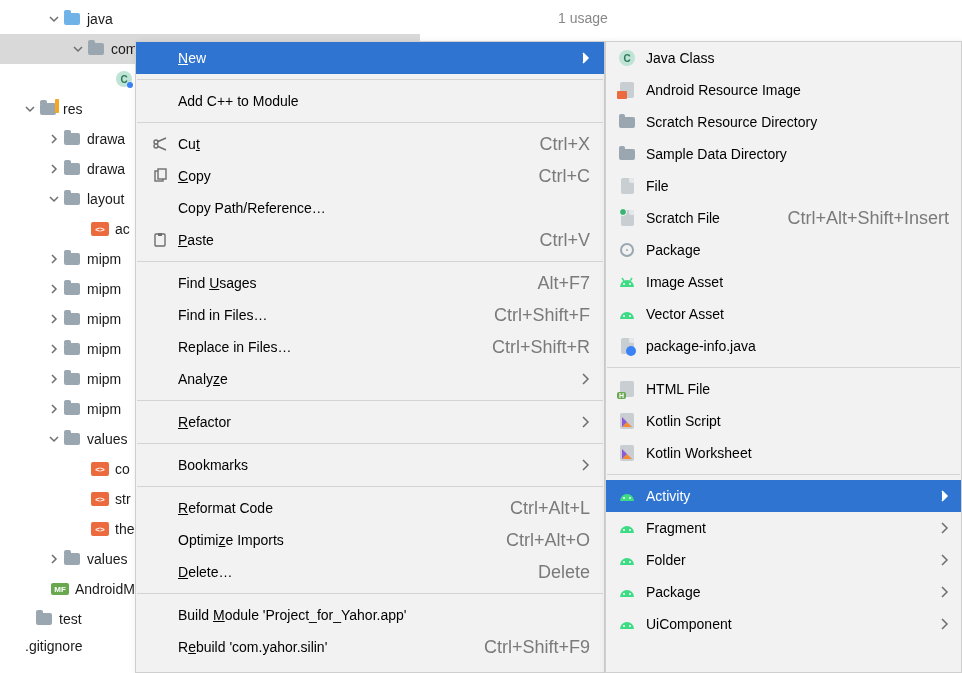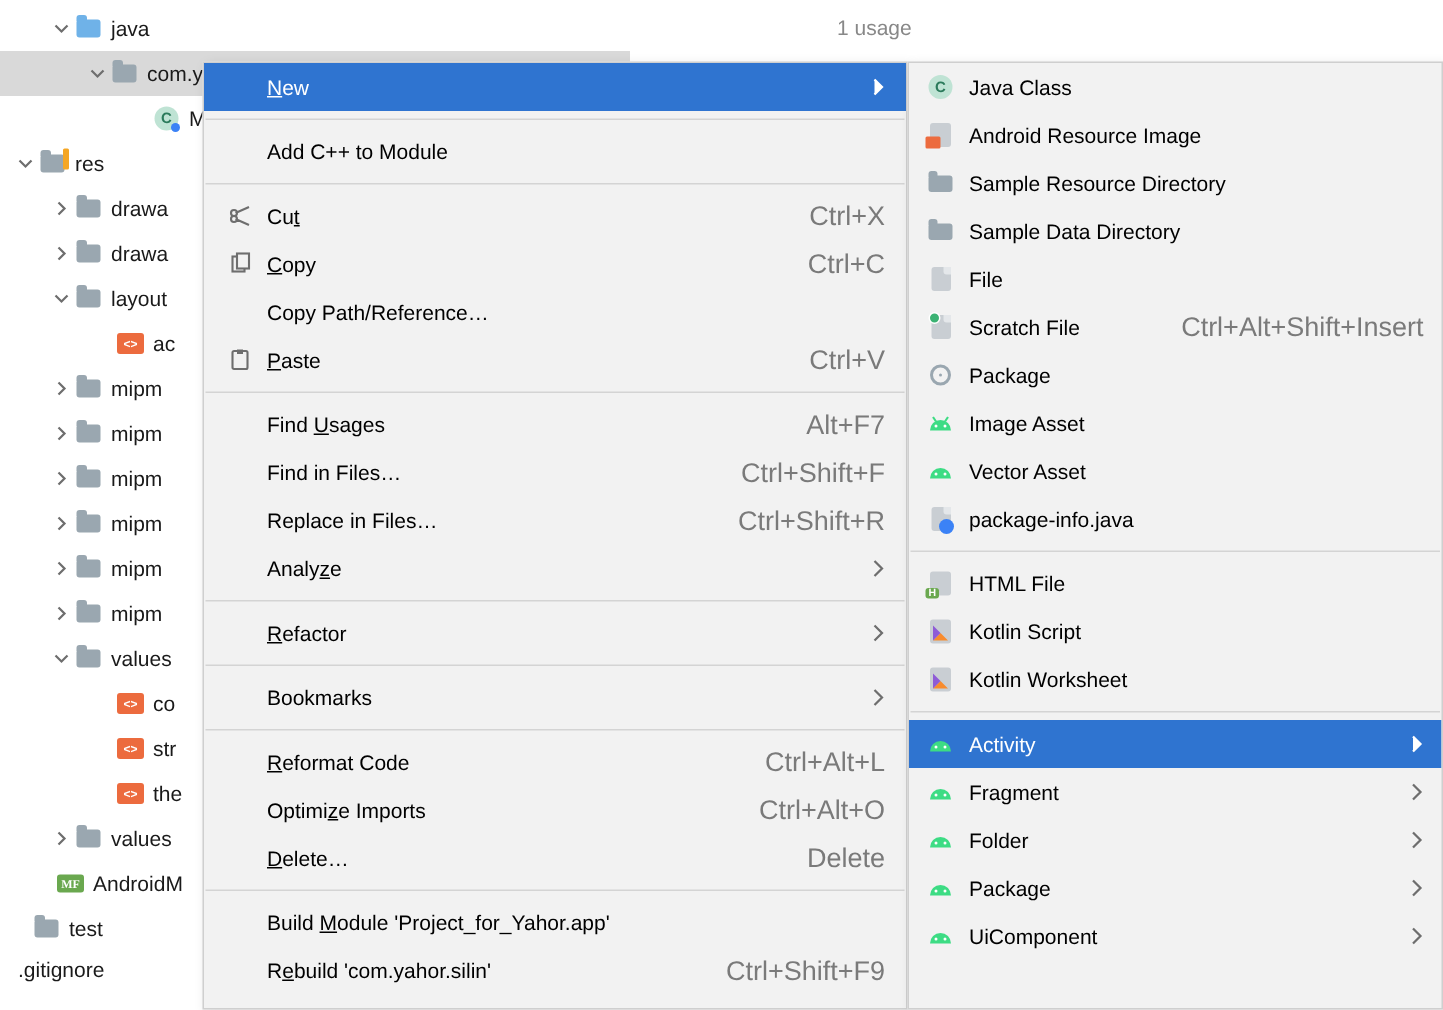--- a/index.html
+++ b/index.html
@@ -24,21 +24,21 @@
   .usage-label {
     position: absolute;
     left: 558px; top: 10px;
     color: #888;
     font-size: 14px;
   }
   .tree-row {
     display: flex;
     align-items: center;
     height: 30px;
-    padding-left: 6px;
+    padding-left: 19px;
     white-space: nowrap;
   }
   .tree-row.selected { background: #d9d9d9; }
   .indent { display: inline-block; }
   .chevron {
     width: 14px; height: 14px;
     display: inline-flex; align-items: center; justify-content: center;
     margin-right: 2px;
     color: #6e6e6e;
   }
@@ -54,21 +54,21 @@
   
   .folder-shape { width: 16px; height: 12px; background:#9aa7b0; border-radius:2px; position:relative; }
   .folder-shape:before { content:""; position:absolute; left:0; top:-3px; width:7px;height:4px;background:#9aa7b0;border-radius:2px 2px 0 0; }
   .folder-blue .folder-shape { background:#6fb2e8; }
   .folder-blue .folder-shape:before { background:#6fb2e8; }
 
   .res-icon { position:relative; }
   .res-icon .bar { position:absolute; right:-2px; top:-1px; width:4px; height:14px; background:#f5a623; border-radius:1px;}
 
   .xml-icon { width:18px;height:14px;background:#ec6b3e;border-radius:2px;display:flex;align-items:center;justify-content:center;color:#fff;font-size:8px;font-weight:bold;}
-  .mf-icon { width:18px;height:12px;background:#6aa84f;border-radius:2px;color:#fff;font-size:8px;display:flex;align-items:center;justify-content:center;font-weight:bold;font-family:Liberation Serif, serif;}
+  .mf-icon { width:18px;height:12px;background:#6aa84f;border-radius:2px;color:#fff;font-size:8px;display:flex;align-items:center;justify-content:center;font-weight:bold;}
   .c-icon { width:16px;height:16px;border-radius:50%;background:#bfe3d4;color:#2b7a5b;font-size:10px;display:flex;align-items:center;justify-content:center;font-weight:bold; position:relative;}
   .c-icon .dot{position:absolute;right:-1px;bottom:-1px;width:6px;height:6px;border-radius:50%;background:#3b82f6;}
 
   
   .menu {
     position: absolute;
     background: #f2f2f2;
     border: 1px solid #cfcfcf;
     box-shadow: 3px 3px 8px rgba(0,0,0,0.15);
   }
@@ -536,21 +536,21 @@
   <div class="menu-row">
     <span class="mi2-icon">
         <span class="xml-orange"></span>
       </span>
     <span class="menu-label">Android Resource Image</span>
   </div>
   <div class="menu-row">
     <span class="mi2-icon">
         <span class="folder-mini"></span>
       </span>
-    <span class="menu-label">Sample Resource Directory</span>
+    <span class="menu-label">Scratch Resource Directory</span>
   </div>
   <div class="menu-row">
     <span class="mi2-icon">
         <span class="folder-mini"></span>
       </span>
     <span class="menu-label">Sample Data Directory</span>
   </div>
   <div class="menu-row">
     <span class="mi2-icon">
         <span class="file-shape"></span>

